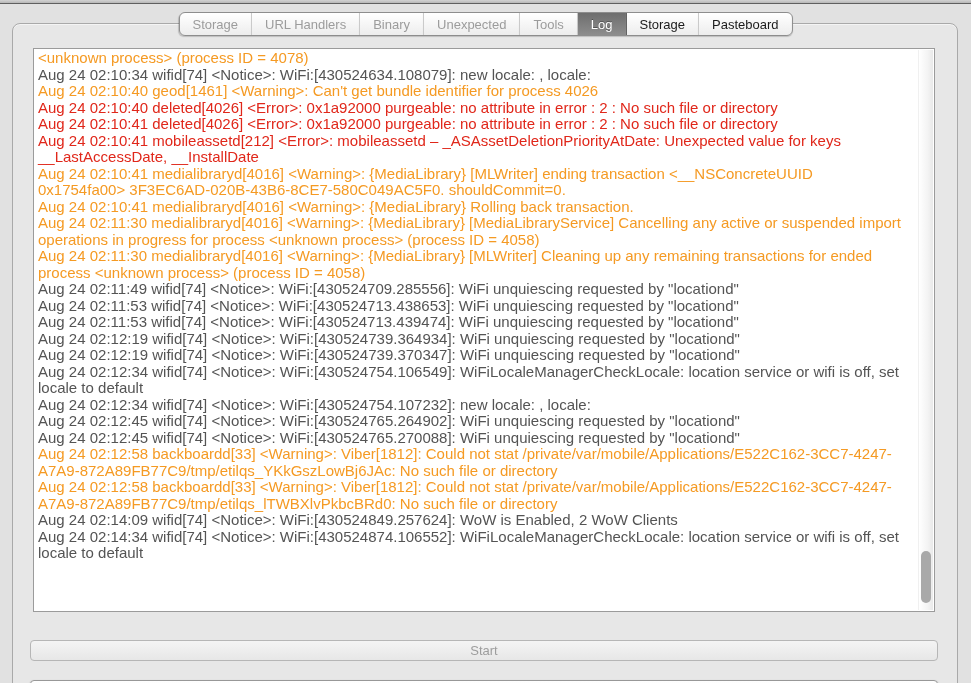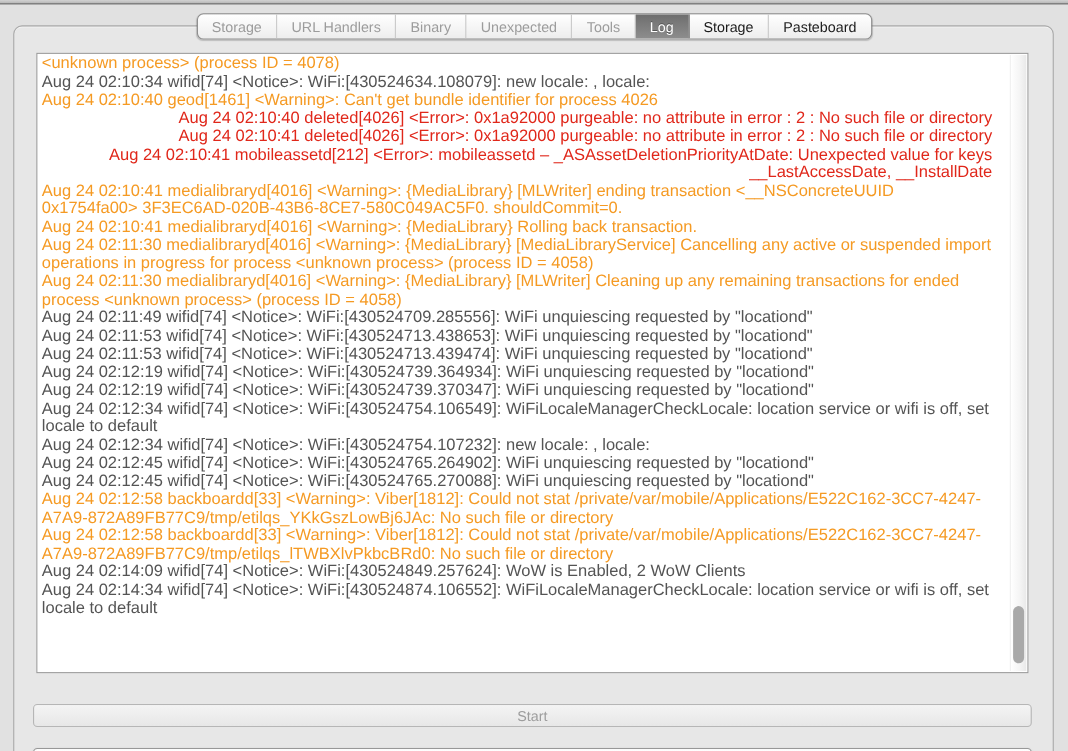--- a/index.html
+++ b/index.html
@@ -58,21 +58,21 @@
     background:#ffffff;
     border:1px solid #9b9b9b;
   }
   .logcontent {
     position:absolute; left:4px; top:1px; width:864px;
     font-size:15px; line-height:16.5px;
     word-wrap:break-word; overflow-wrap:break-word;
   }
   .log-line.notice  { color:#545454; }
   .log-line.warning { color:#F59A23; }
-  .log-line.error   { color:#E0271A;text-align:right; }
+  .log-line.error   { color:#E0271A; }
 
   .sb-track {
     position:absolute; top:1px; bottom:1px; right:1px; width:15px;
     background:linear-gradient(to right,#ffffff,#f4f4f4 60%,#e9e9e9);
     border-left:1px solid #f0f0f0;
   }
   .sb-thumb {
     position:absolute; right:2px; width:10px; top:501px; height:52px;
     background:#a9a9a9; border-radius:6px;
   }

